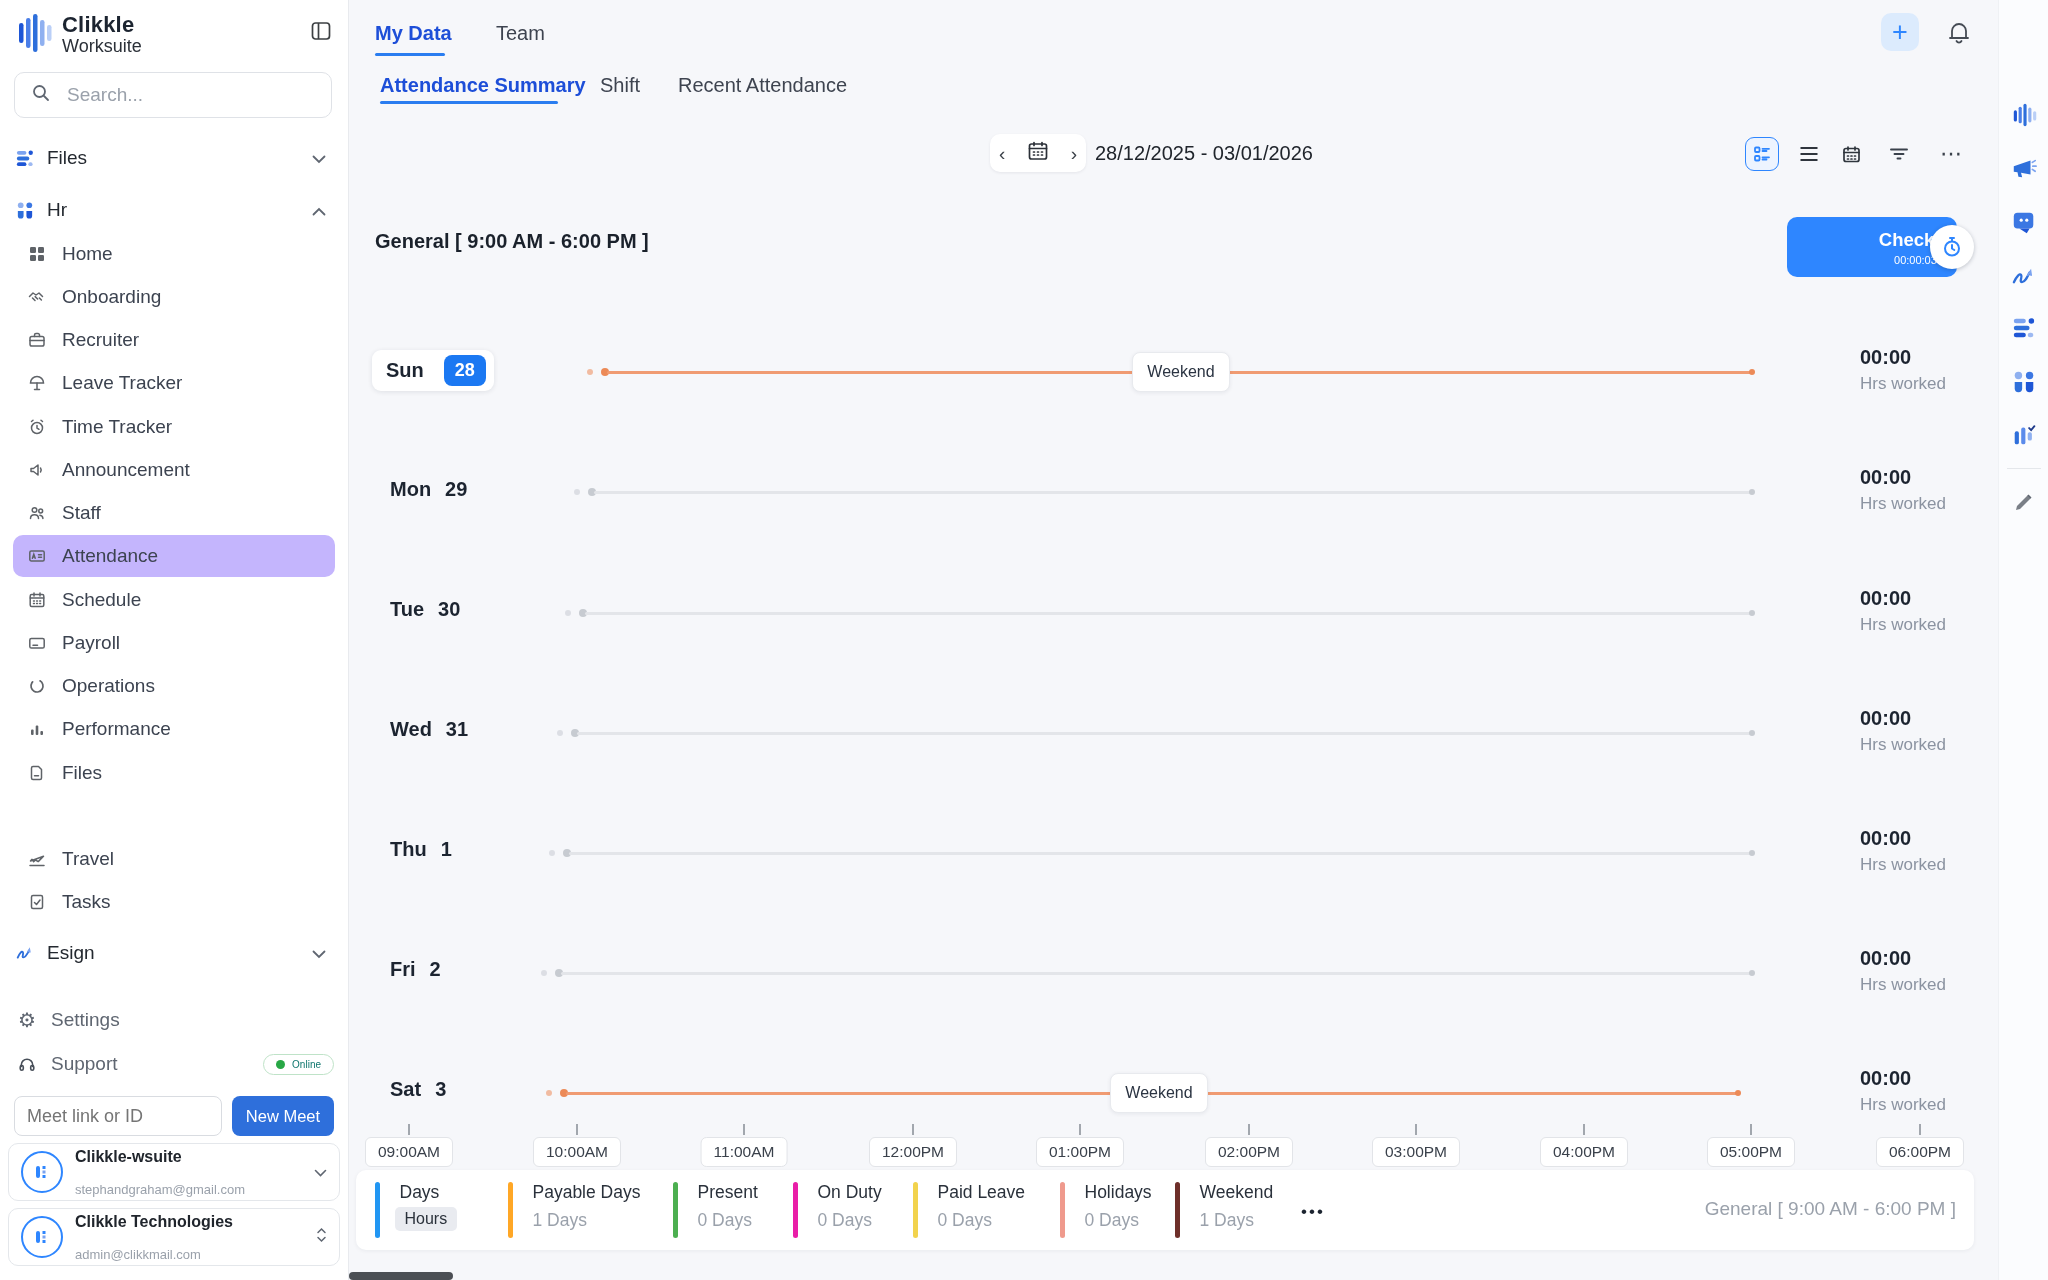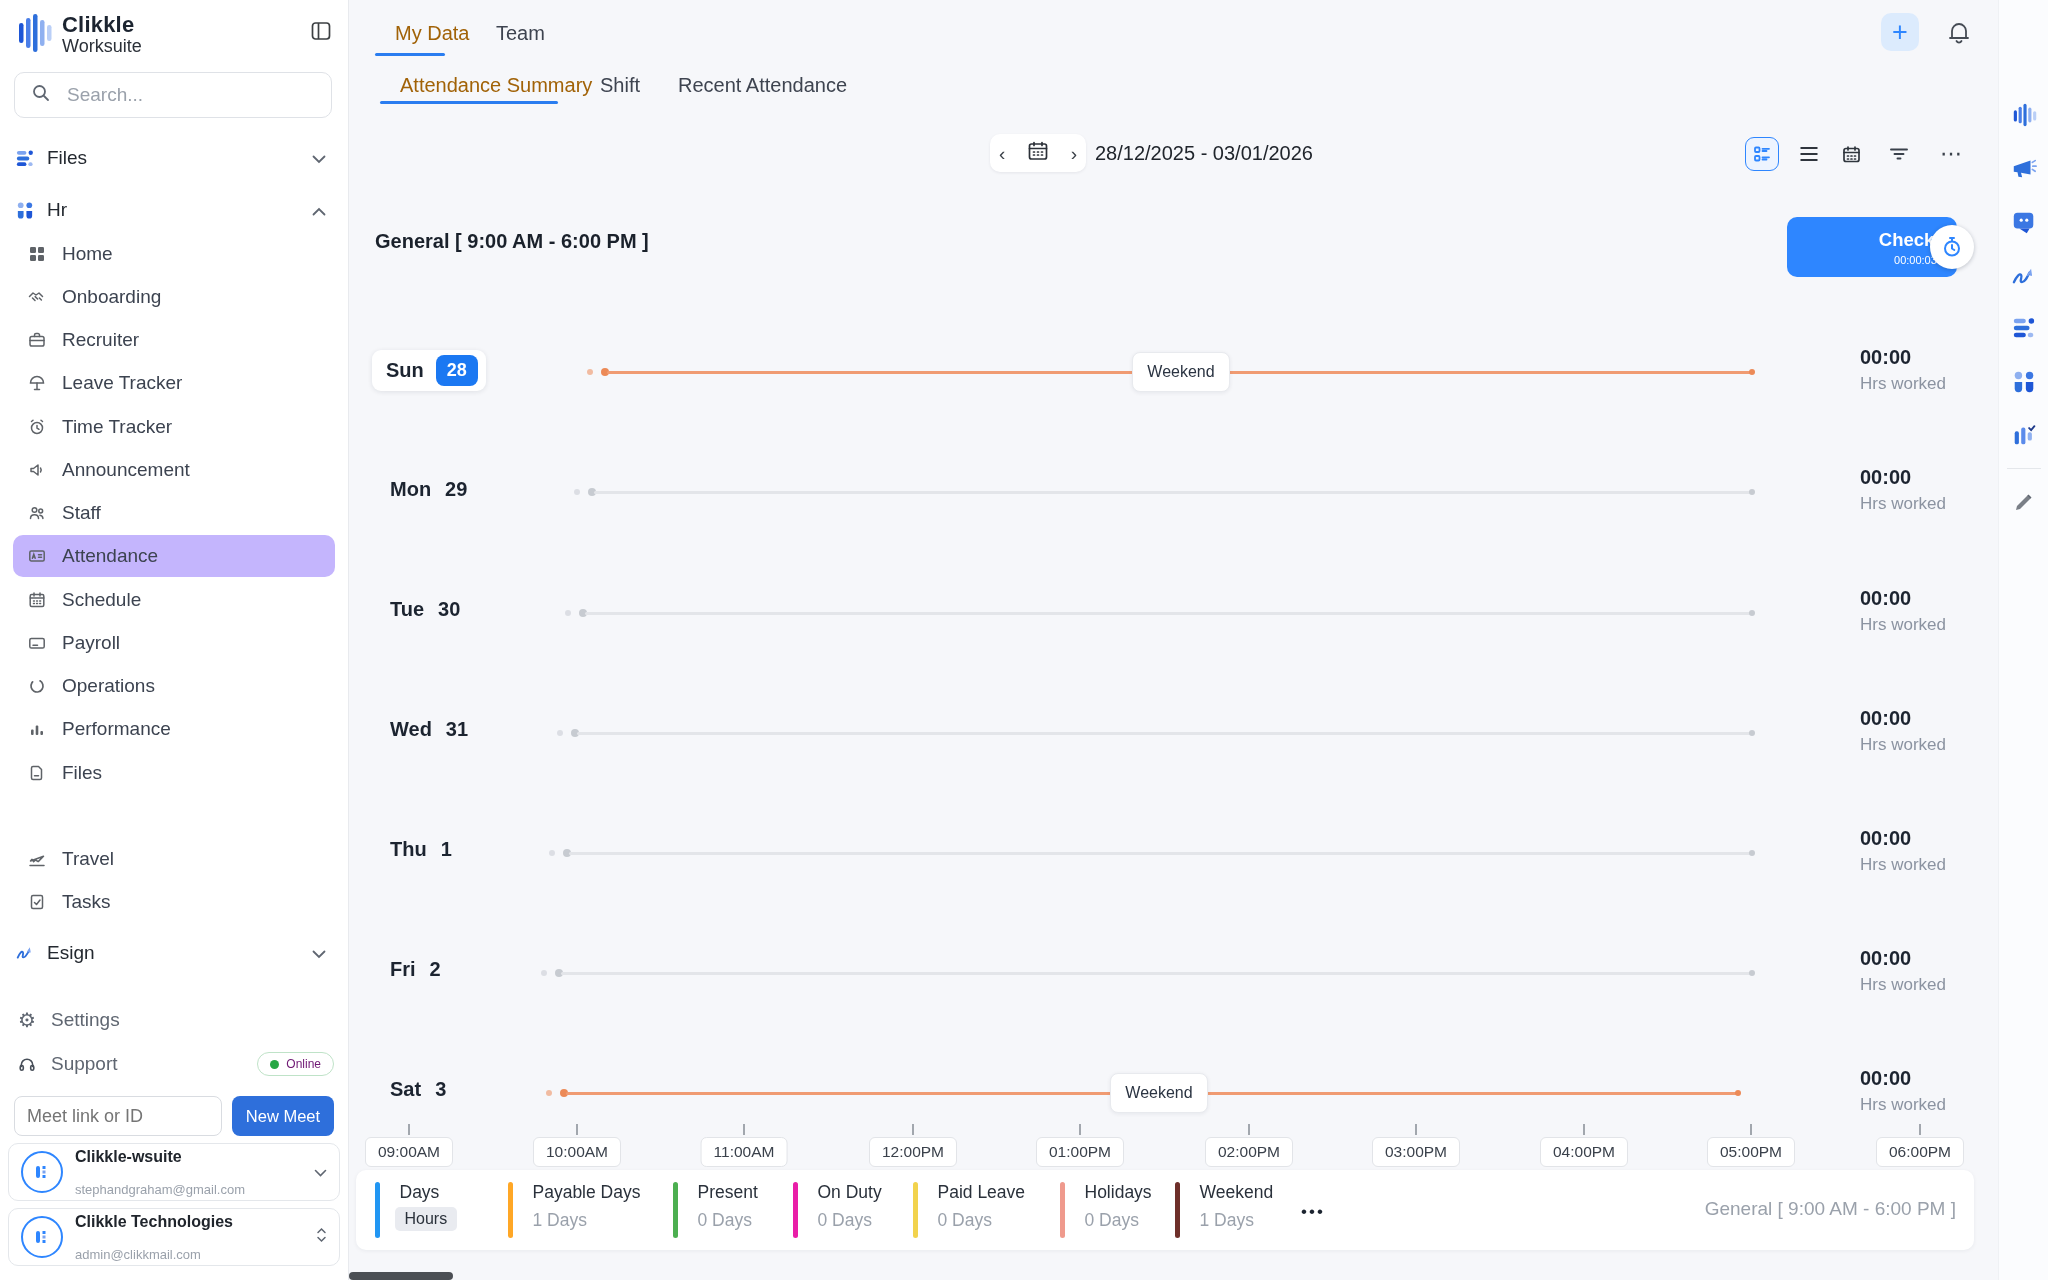--- a/index.html
+++ b/index.html
@@ -19,36 +19,36 @@
   .top-item{position:absolute;left:0;width:348px;height:36px;display:flex;align-items:center;gap:12px;
             padding-left:15px;box-sizing:border-box;font-size:19px;font-weight:500;color:#23282F;cursor:pointer;}
   .top-item .chev{position:absolute;right:22px;}
   .s-item{position:absolute;left:13px;width:322px;height:42px;display:flex;align-items:center;gap:15px;
           padding-left:14px;box-sizing:border-box;border-radius:10px;font-size:19px;color:#3C4350;cursor:pointer;}
   .s-item.selected{background:#c4b5fd;text-align:right;}
   .s-ico{width:20px;height:20px;display:flex;align-items:center;justify-content:center;}
   .muted-item{position:absolute;left:0;width:348px;height:40px;display:flex;align-items:center;gap:14px;
               padding-left:17px;box-sizing:border-box;font-size:19px;color:#5F6671;cursor:pointer;}
   .online-pill{position:absolute;right:14px;display:flex;align-items:center;gap:7px;border:1px solid #BFE3C8;
-               border-radius:14px;padding:4px 12px;color:#701a75;font-size:12px;background:#fff;}
+               border-radius:14px;padding:4px 12px;color:#0f766e;font-size:10px;background:#fff;}
   .online-dot{width:9px;height:9px;border-radius:50%;background:#28A745;}
   .meet-input{position:absolute;left:14px;top:1096px;width:208px;height:40px;border:1px solid #D9DCE1;border-radius:8px;
               font-size:18px;color:#9AA1AB;padding:0 12px;box-sizing:border-box;outline:0;font-family:inherit;background:#fff;}
   .meet-btn{position:absolute;left:232px;top:1096px;width:102px;height:40px;background:#2E6FDB;color:#fff;border:0;
             border-radius:8px;font-size:16.5px;font-weight:500;cursor:pointer;font-family:inherit;}
   .acct-card{position:absolute;left:8px;width:332px;height:58px;border:1px solid #E4E7EB;border-radius:10px;
              display:flex;align-items:center;gap:12px;padding:0 12px;box-sizing:border-box;cursor:pointer;background:#fff;}
   .acct-logo{width:38px;height:38px;border-radius:50%;border:2.5px solid #2E86FF;display:flex;align-items:center;justify-content:center;flex:none;}
   .acct-name{font-size:16px;font-weight:700;color:#20252C;}
   .acct-email{font-size:13px;color:#9AA1AB;margin-top:16px;}
   .acct-chev{margin-left:auto;color:#5F6671;}
   
   #main{position:absolute;left:349px;top:0;width:1649px;height:1280px;}
   .tab{position:absolute;font-size:20px;font-weight:500;color:#3E4450;cursor:pointer;}
-  .tab.active{color:#a16207;font-weight:400;margin-left:20px;}
+  .tab.active{color:#1d4ed8;font-weight:700;}
   .tab-underline{position:absolute;height:3px;background:#2A7DF0;border-radius:2px;}
   .icon-btn{position:absolute;cursor:pointer;display:flex;align-items:center;justify-content:center;}
   .plus-btn{left:1532px;top:13px;width:38px;height:38px;background:#DCEBFD;border-radius:10px;
             color:#2E86FF;font-size:27px;font-weight:400;}
   .datenav{position:absolute;left:641px;top:134px;width:96px;height:38px;background:#fff;border-radius:10px;
            box-shadow:0 1px 3px rgba(20,30,50,.08);display:flex;align-items:center;justify-content:space-between;
            padding:0 9px;box-sizing:border-box;}
   .datenav .arrow{font-size:19px;color:#3A4048;cursor:pointer;line-height:1;}
   .date-label{position:absolute;left:746px;top:142px;font-size:20px;font-weight:500;color:#20252C;}
   .view-btn{position:absolute;top:137px;width:34px;height:34px;display:flex;align-items:center;justify-content:center;cursor:pointer;}
@@ -59,21 +59,21 @@
   .notes-input::placeholder{color:#A7ADB6;}
   .checkin-btn{position:absolute;left:1438px;top:217px;width:170px;height:60px;background:#2E86FF;border:0;border-radius:10px;
                color:#fff;text-align:right;padding:0 0 0 15px;cursor:pointer;font-family:inherit;}
   .checkin-t1{font-size:18.5px;font-weight:600;}
   .checkin-t2{font-size:11px;margin-top:3px;}
   .stopwatch{position:absolute;left:143px;top:8px;width:44px;height:44px;background:#fff;border-radius:50%;
              box-shadow:0 1px 4px rgba(20,30,50,.25);display:flex;align-items:center;justify-content:center;}
   
   .day-plain{position:absolute;display:flex;gap:14px;font-size:20px;font-weight:700;color:#1C2430;}
   .day-card{position:absolute;left:23px;top:350px;background:#fff;border-radius:9px;box-shadow:0 1px 5px rgba(20,30,50,.10);
-            display:flex;align-items:center;gap:12px;padding:5px 8px 5px 14px;}
+            display:flex;align-items:center;gap:20px;padding:5px 8px 5px 14px;}
   .day-card .day-name{font-size:20px;font-weight:700;}
   .day-badge{background:#1B78F2;color:#fff;font-size:18px;font-weight:700;border-radius:8px;
              padding:5px 11px;}
   .track{position:absolute;height:40px;}
   .tline{position:absolute;left:6px;right:4px;top:19px;height:2.5px;background:#E3E5E9;border-radius:2px;}
   .tdot{position:absolute;border-radius:50%;background:#C7CBD1;}
   .td1{left:-14px;top:17px;width:6px;height:6px;opacity:.55;}
   .td2{left:0;top:16px;width:8px;height:8px;}
   .td3{right:0;top:17px;width:6px;height:6px;}
   .track.orange .tline{background:#F09B72;}

